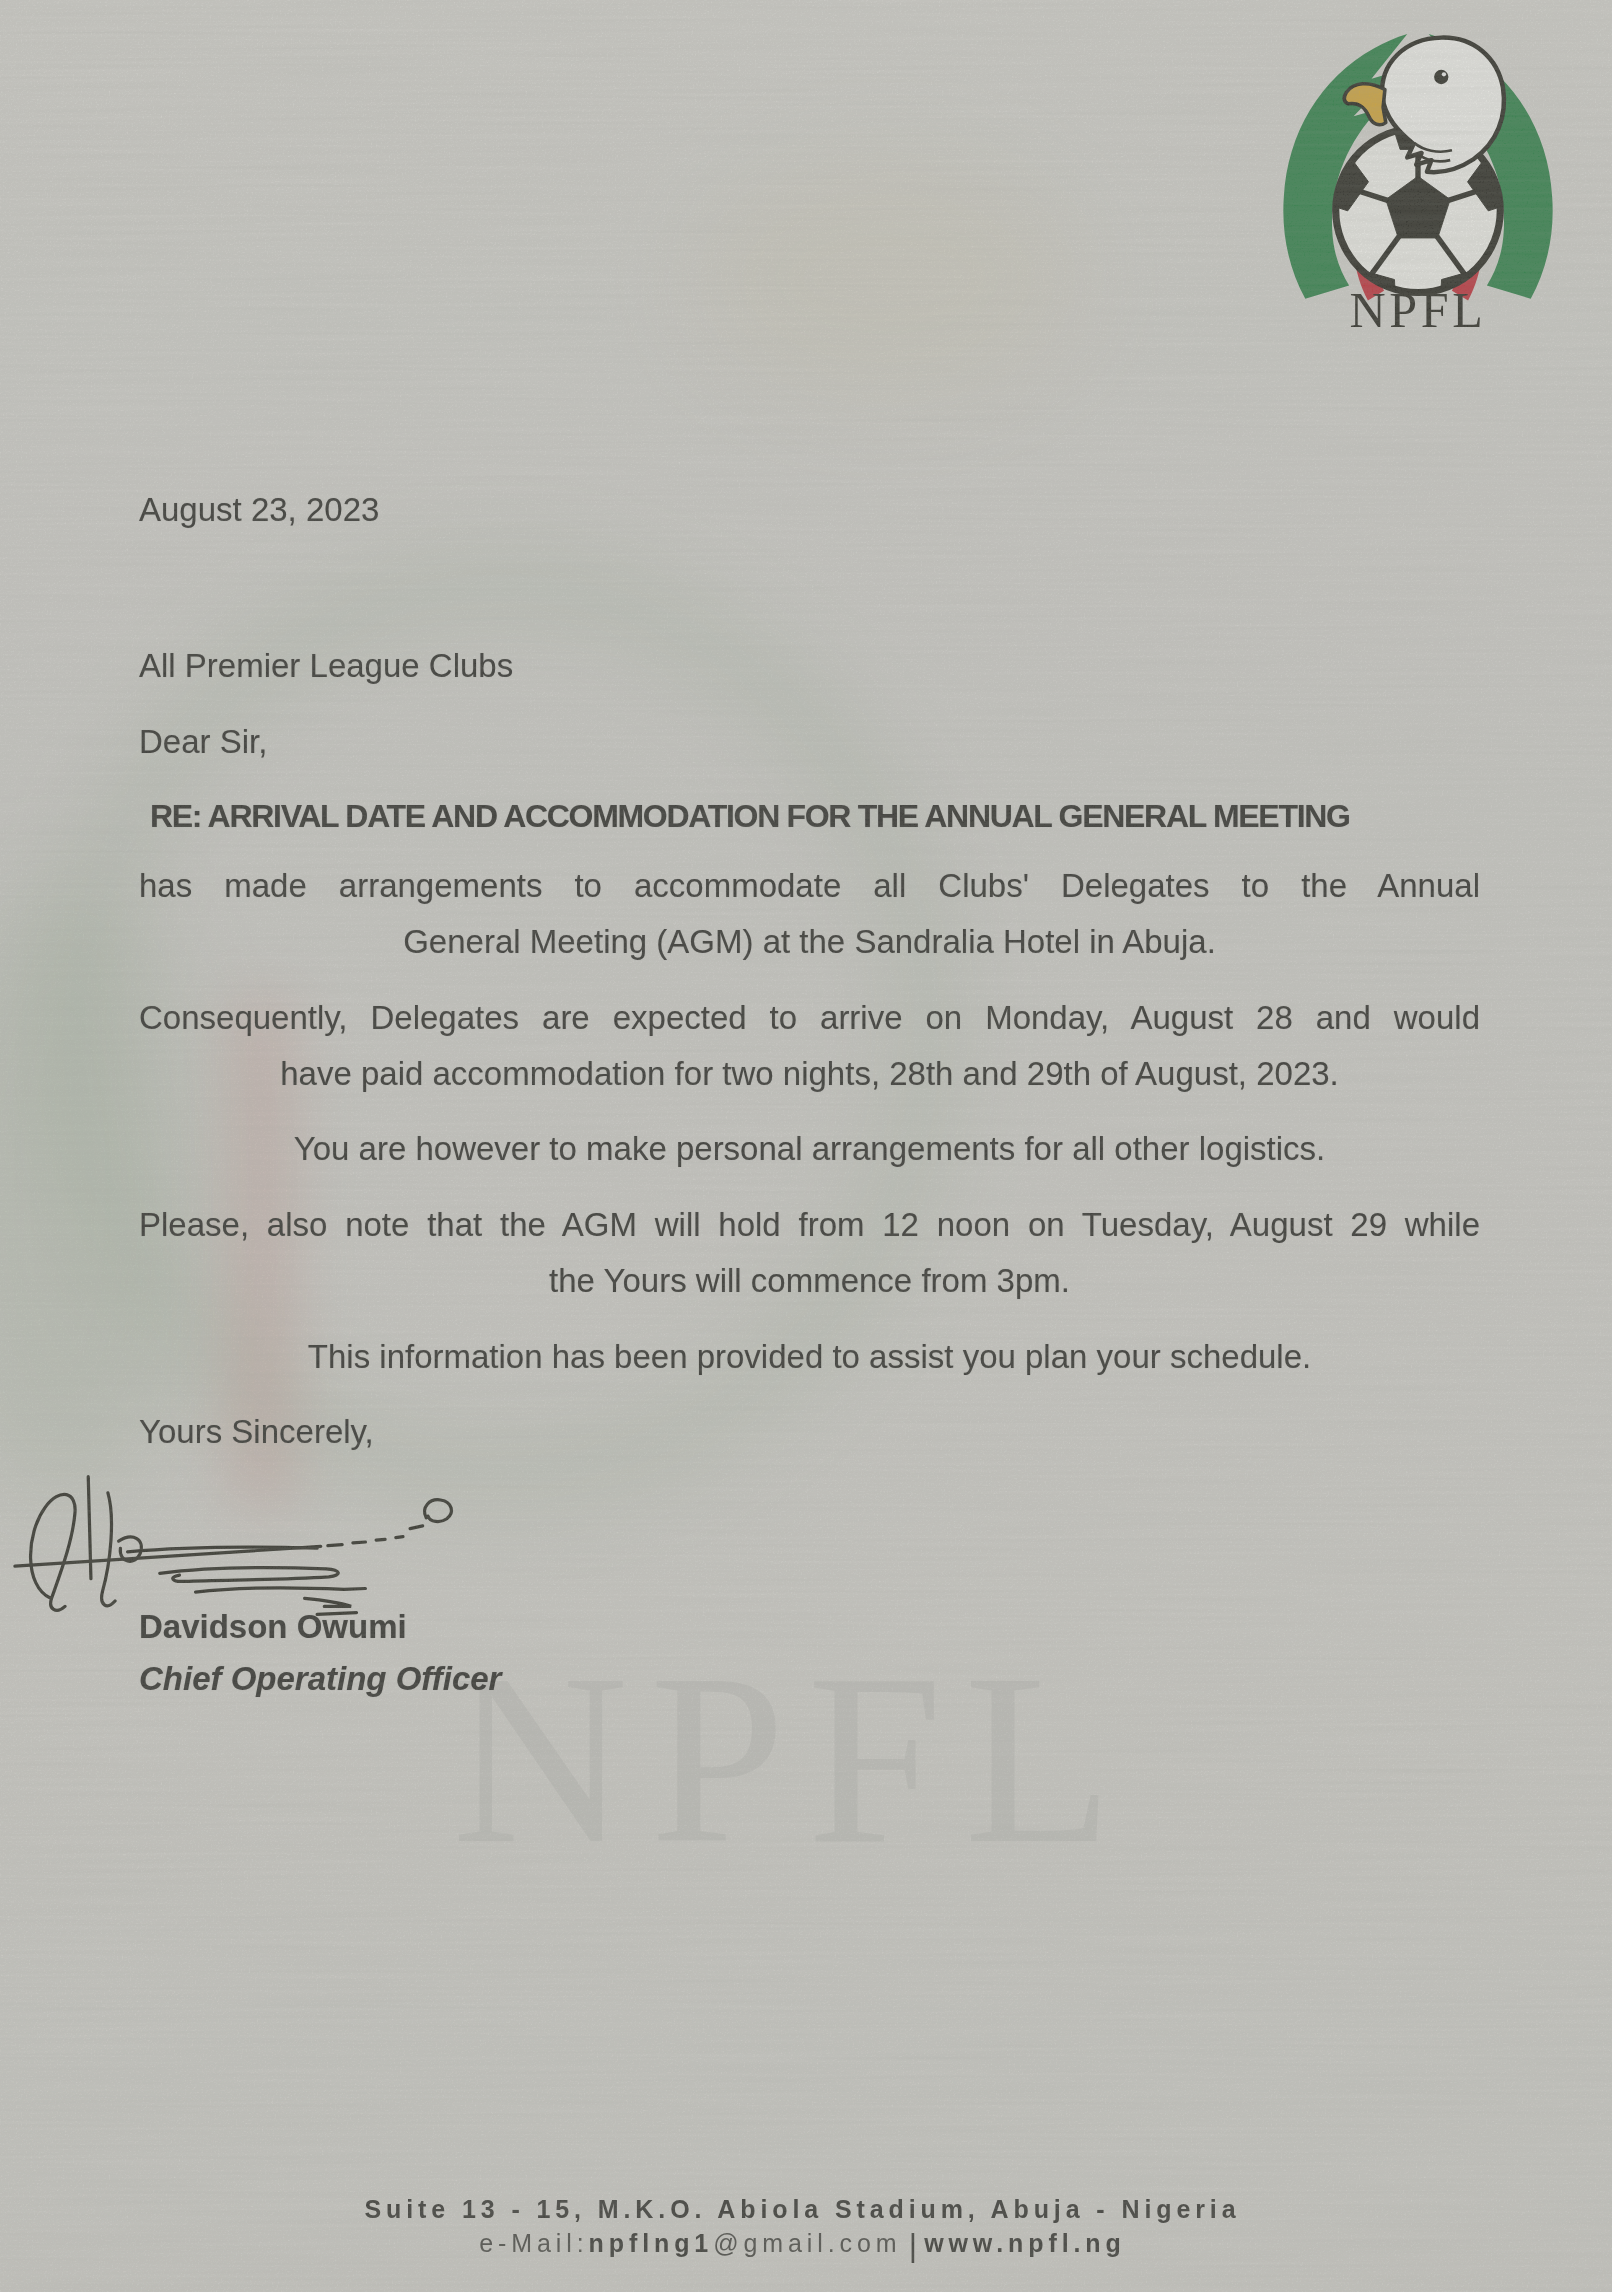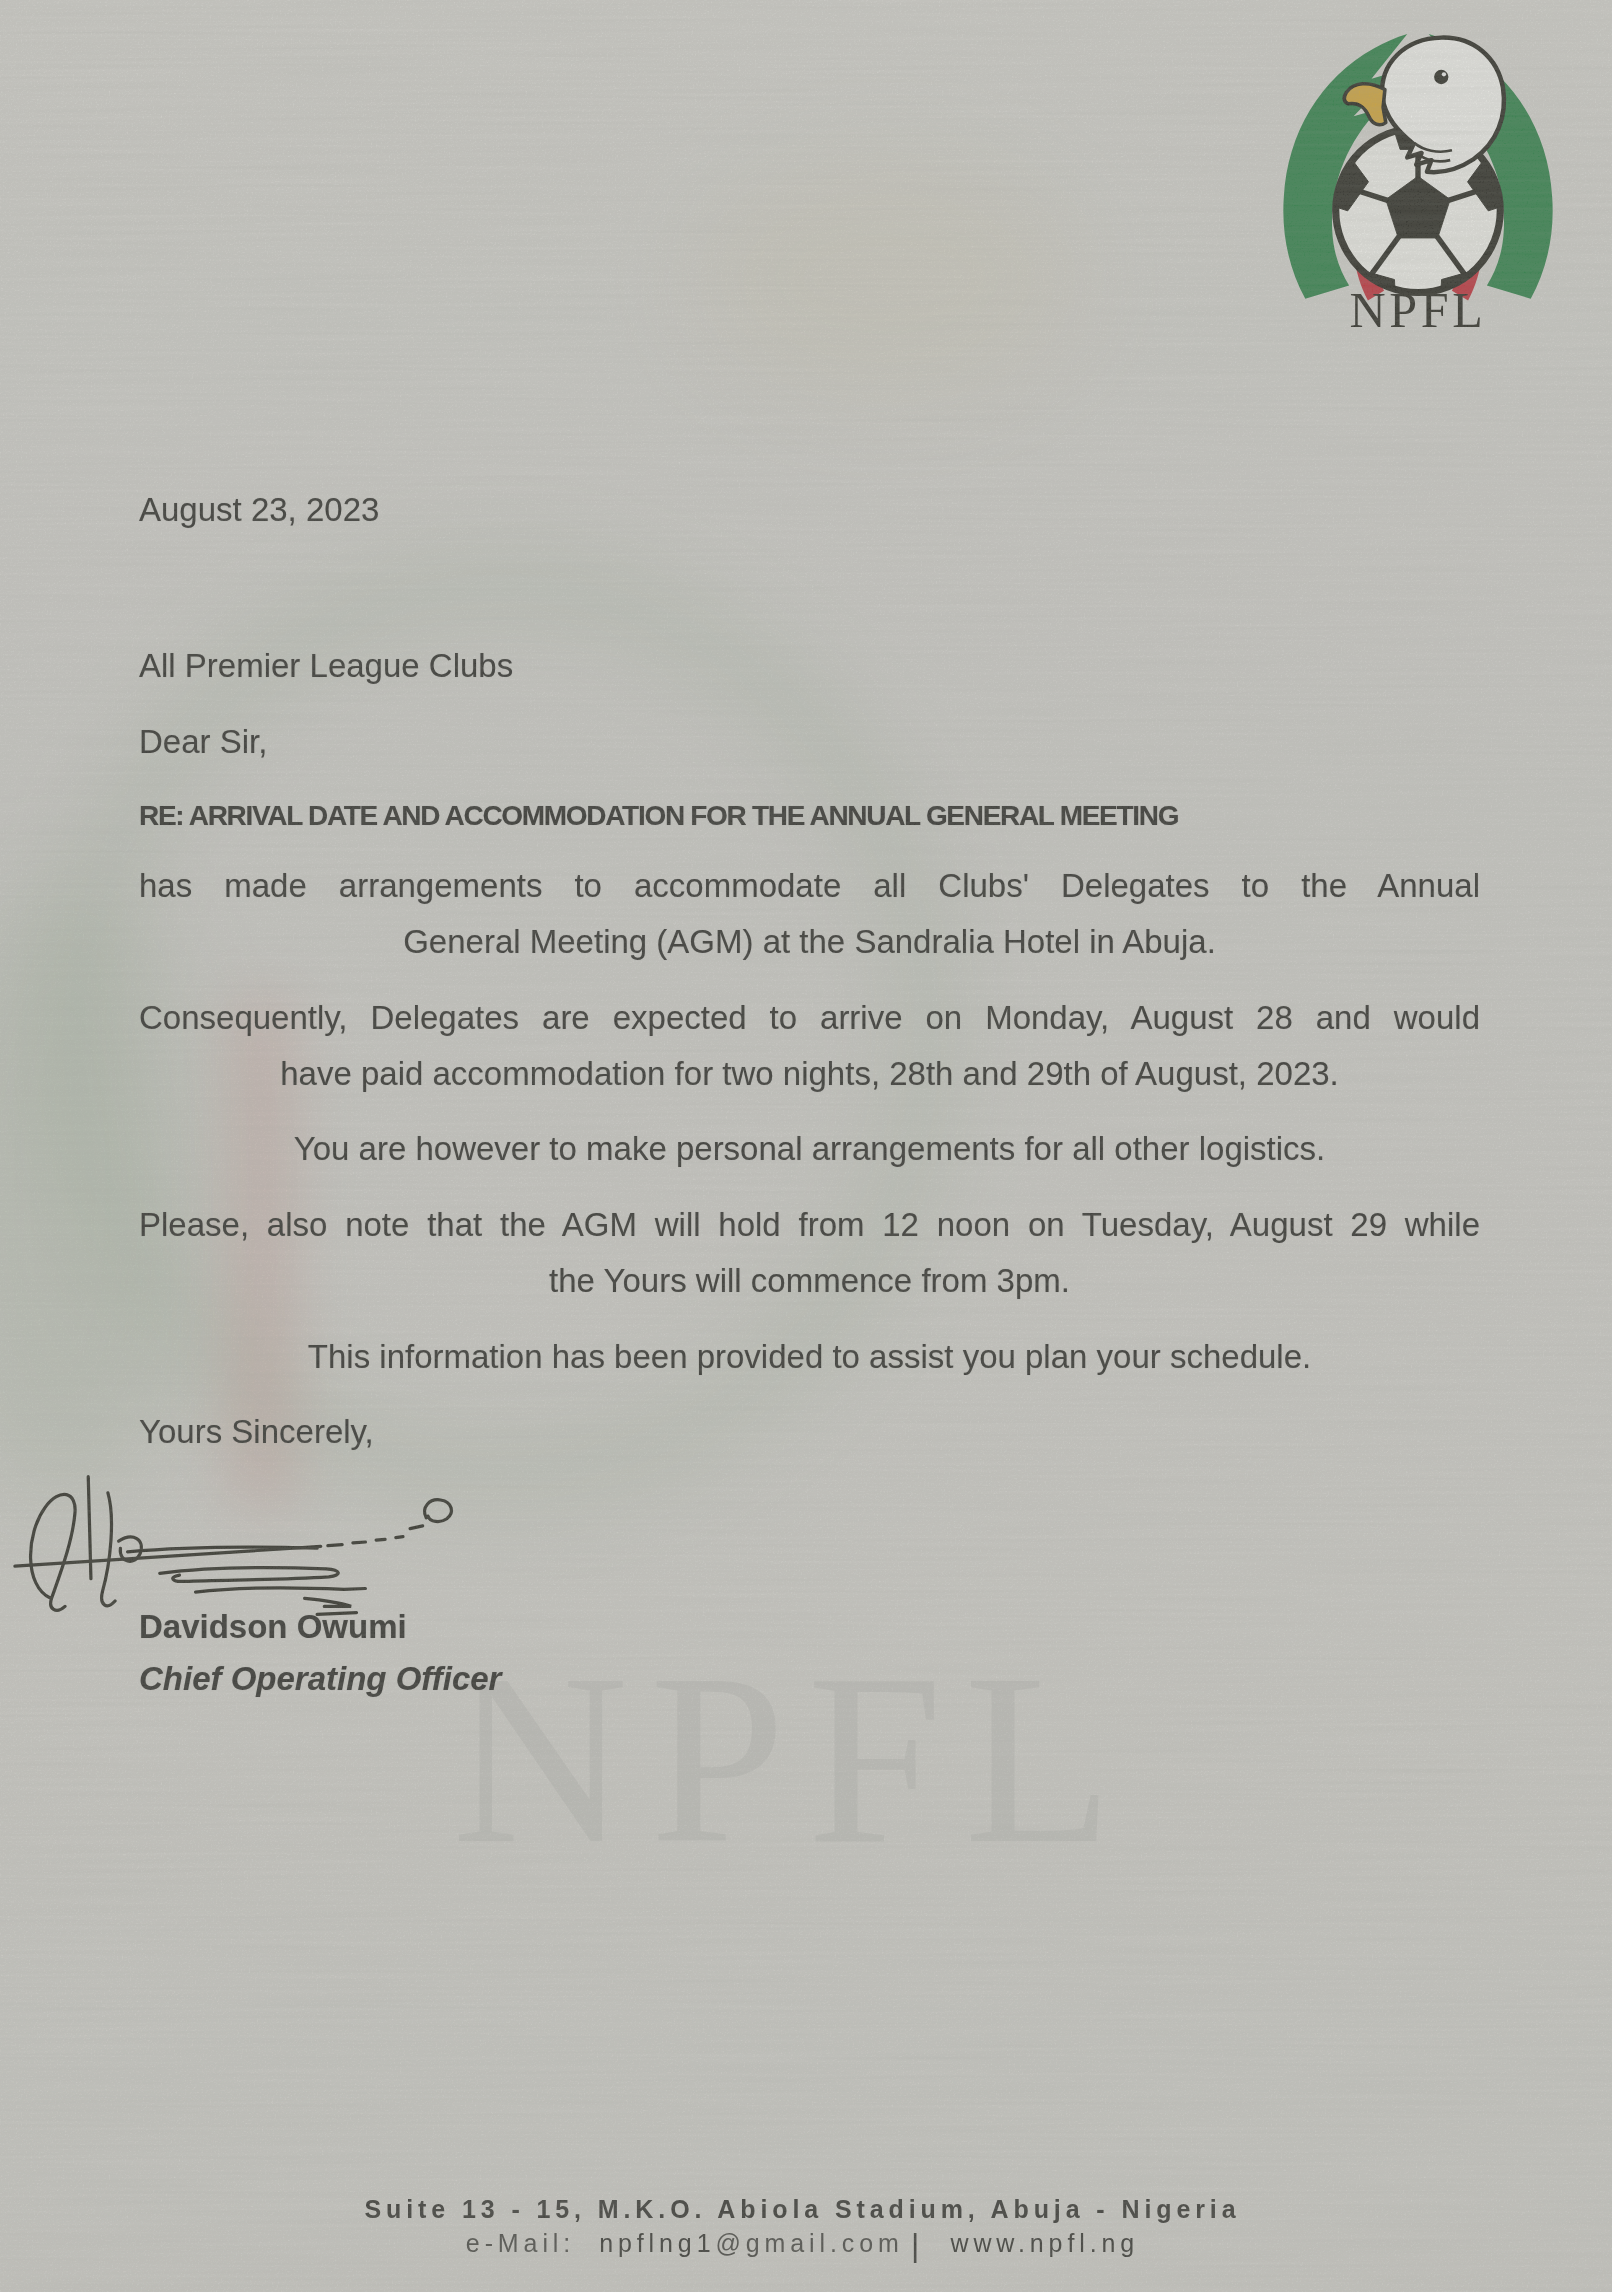--- a/index.html
+++ b/index.html
@@ -45,38 +45,38 @@
     position:relative;z-index:4;
     padding:482px 133px 0 139px;
     font-size:33px;line-height:56px;
     text-shadow:0 0 0.9px rgba(20,20,16,0.30);
   }
   .date{margin-bottom:100px;}
   .recipient-1{font-weight:bold;margin-bottom:14.3px;}
   .recipient-2{margin-bottom:19.7px;}
   .salutation{margin-bottom:18px;}
   .subject{
-    font-weight:bold;font-size:28px;letter-spacing:-1.3px;
-    white-space:nowrap;margin-bottom:14.3px;
+    font-weight:bold;font-size:32px;letter-spacing:-1.3px;
+    white-space:nowrap;margin-bottom:14.3px;margin-left:11px;
   }
   .para{margin:0 0 19.7px 0;}
   .jline{text-align:justify;text-align-last:justify;white-space:nowrap;}
   .lline{text-align:center;}
   .closing{margin-bottom:0;}
   .signature-block{position:relative;height:142px;}
   .signature-svg{position:absolute;left:-130px;top:5.4px;}
   .signer-name{font-weight:bold;line-height:50px;}
   .signer-title{font-weight:bold;font-style:italic;line-height:54px;}
   
   .footer{
     position:absolute;z-index:4;left:0;right:8px;top:2192px;
     text-align:center;color:#23231f;
     font-size:25px;line-height:34px;letter-spacing:4.9px;
   }
-  .footer .bold{font-weight:normal;margin-left:24px;}
+  .footer .bold{font-weight:bold;}
   .footer .light{font-weight:normal;color:#3a3a36;}
   .footer .sep{font-weight:normal;font-size:32px;vertical-align:-3.6px;letter-spacing:0;margin:0 7.2px;}
   .addr{font-weight:bold;}
   
   .grain{position:absolute;inset:0;z-index:6;pointer-events:none;}
 </style>
 </head>
 <body>
 
 <div class="page">

